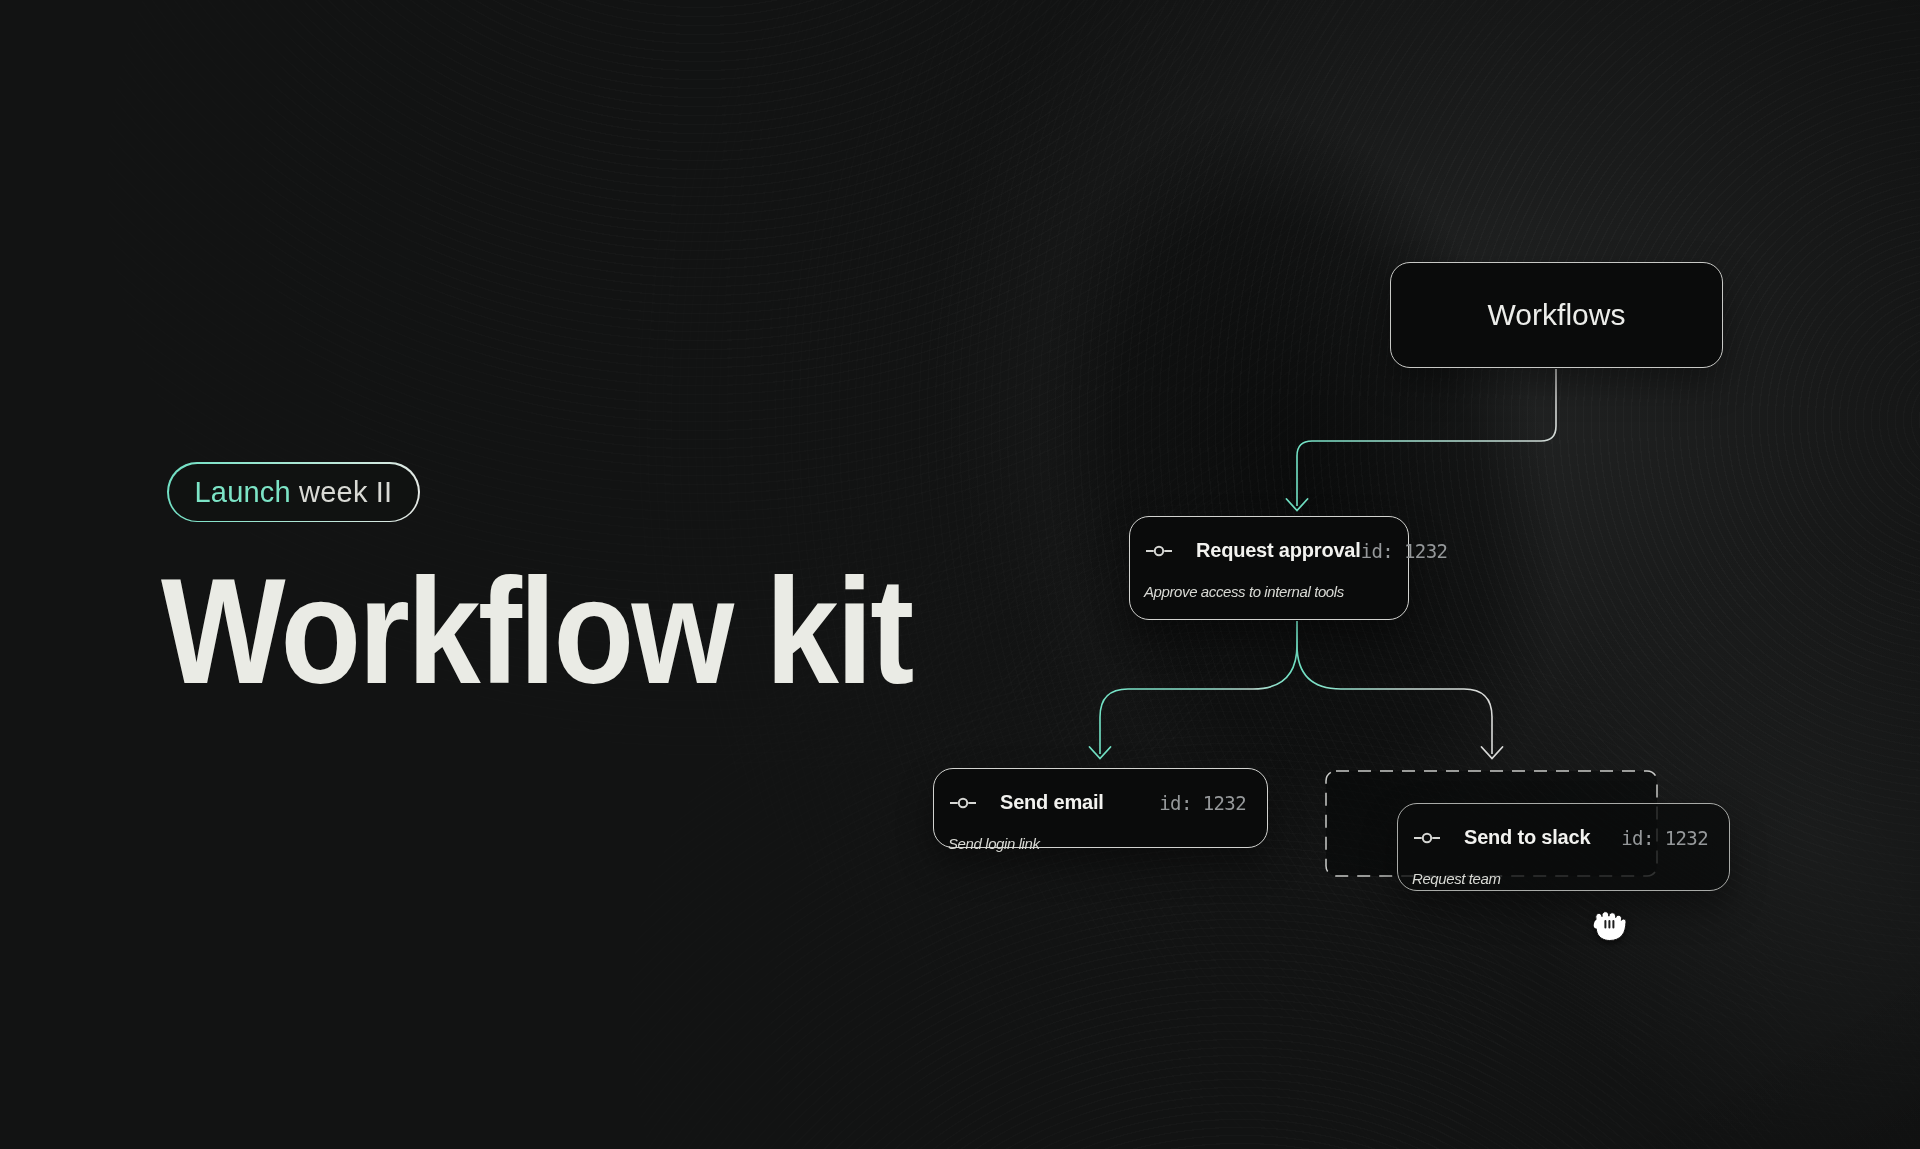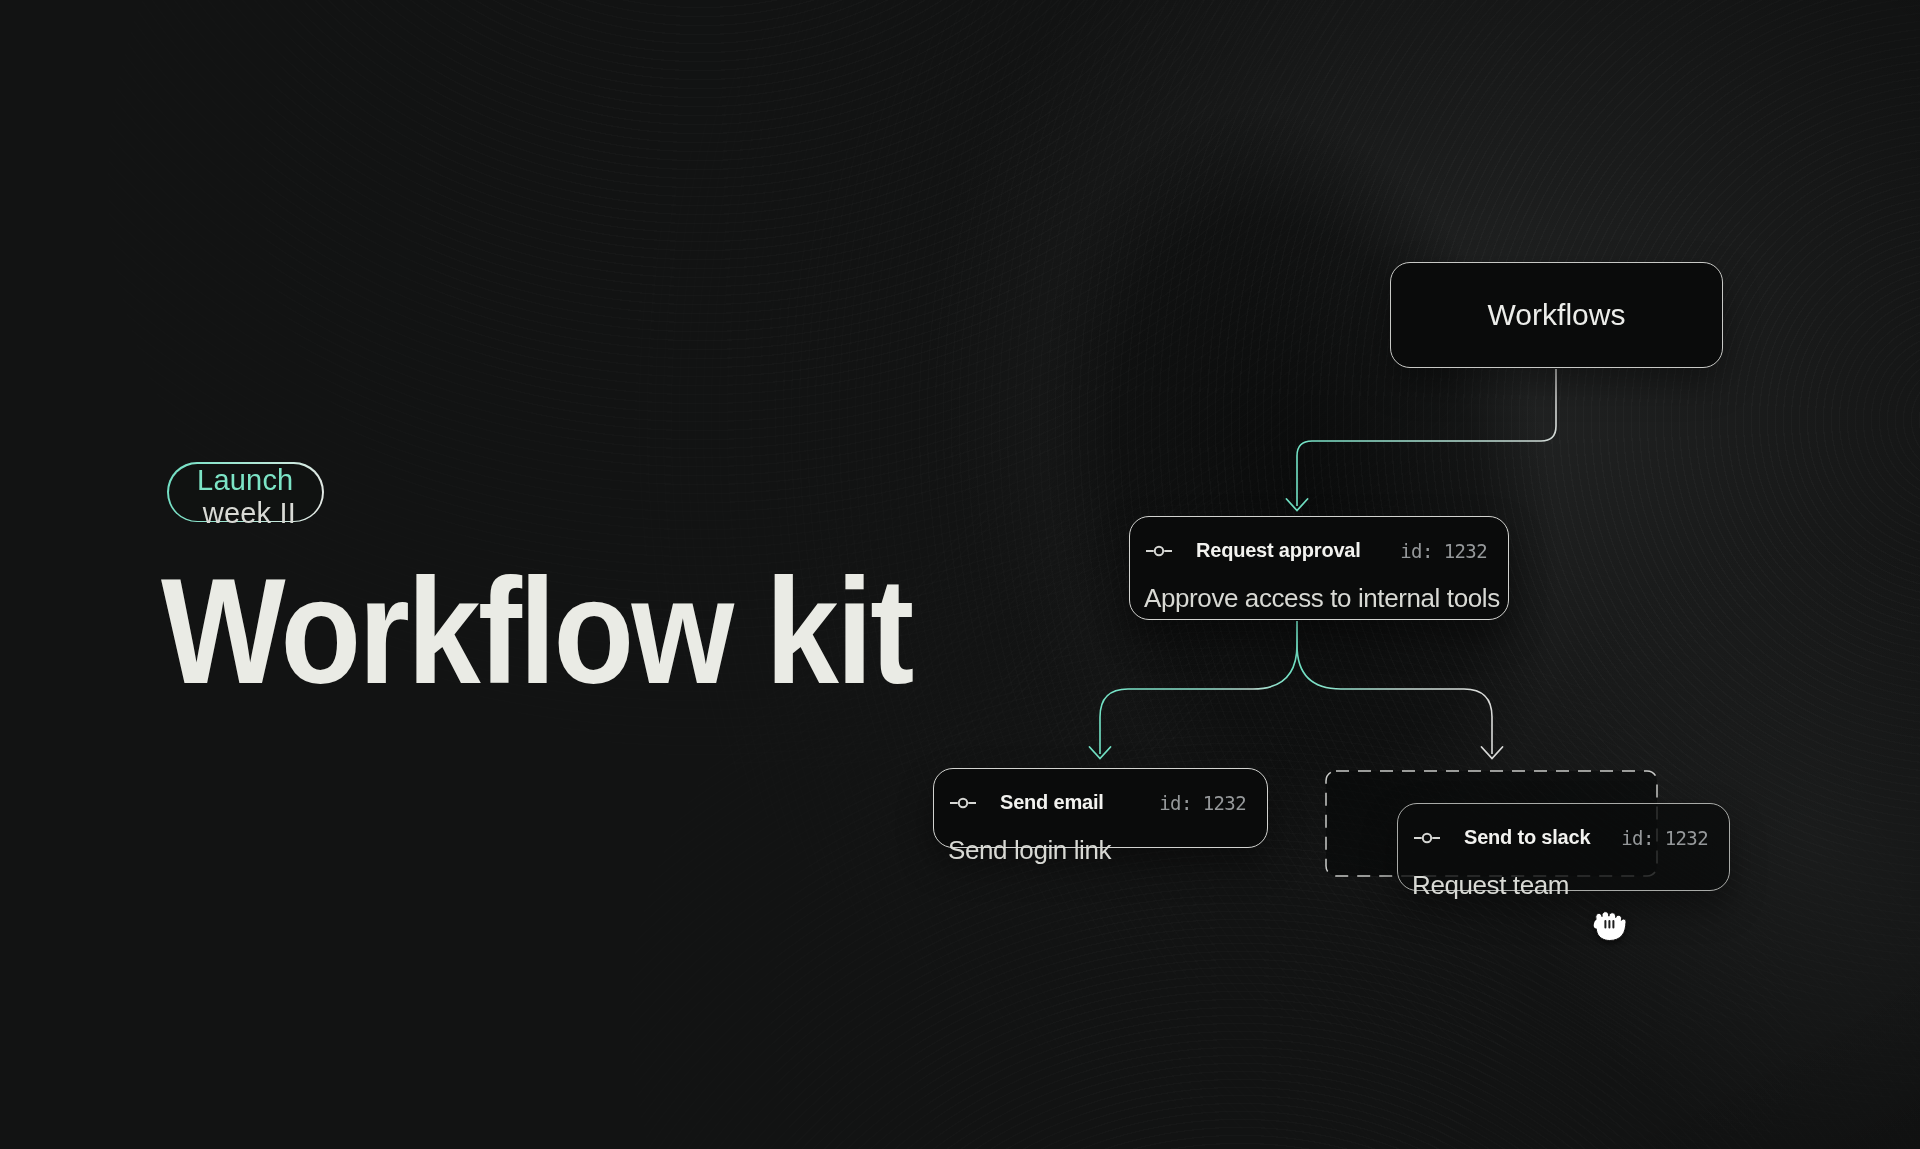--- a/index.html
+++ b/index.html
@@ -51,59 +51,59 @@
     background:radial-gradient(135% 125% at 42% 44%,rgba(0,0,0,0) 52%,rgba(0,0,0,.5) 100%);
   }
   
   .badge{
     position:absolute;left:167px;top:462px;height:60px;border-radius:30px;padding:1.5px;
     background:linear-gradient(100deg,#6FE0C4 0%,#A3E6D2 45%,#E7E9E6 100%);
   }
   .badge-inner{
     height:100%;border-radius:29px;background:#101211;
     display:flex;align-items:center;padding:0 26px;
-    font-size:29px;letter-spacing:.2px;color:#D9DAD5;white-space:pre;flex-direction:column;
+    font-size:29px;letter-spacing:.2px;color:#D9DAD5;white-space:pre;
   }
   .badge-hl{color:#7CE4C6;}
   .hero-title{
     position:absolute;left:161px;top:556px;margin:0;
     font-size:150px;font-weight:700;letter-spacing:-3px;line-height:1;
     color:#EAEBE5;white-space:nowrap;
     transform:scaleX(.88);transform-origin:left top;
   }
   
   .connectors{position:absolute;inset:0;z-index:2;}
   .node{
     position:absolute;z-index:3;background:#0A0B0B;
     border:1.5px solid #D2D3D0;border-radius:20px;
     box-shadow:0 16px 34px rgba(0,0,0,.38);
   }
   .node-root{
     left:1390px;top:262px;width:333px;height:106px;
     display:flex;align-items:center;justify-content:center;
     font-size:30px;color:#ECEDEA;border-color:#C8C9C6;
   }
-  .node-request{left:1129px;top:516px;width:380px;height:104px;}
+  .node-request{left:1129px;top:516px;width:280px;height:104px;}
   .node-email{left:933px;top:768px;width:335px;height:80px;}
   .node-slack{
     left:1397px;top:803px;width:333px;height:88px;z-index:4;
     background:rgba(10,11,11,.8);border-color:#A9ABA8;
   }
   .step-head{display:flex;align-items:center;padding:22px 21px 0 16px;}
   .step-icon{flex:0 0 auto;margin-right:24px;}
   .step-title{
     font-weight:700;font-size:20px;letter-spacing:-.2px;color:#F2F2EF;white-space:nowrap;
   }
   .step-id{
     margin-left:auto;font-family:"DejaVu Sans Mono",monospace;
     font-size:19px;letter-spacing:-.6px;color:#95989A;white-space:nowrap;
   }
   .step-desc{
-    padding:21px 6px 0 14px;font-size:26px;letter-spacing:-.4px;
-    color:#D8D9D4;white-space:nowrap;
+    padding:21px 6px 0 14px;font-size:15px;letter-spacing:-.4px;
+    color:#D8D9D4;white-space:nowrap;font-style:italic;
   }
   .cursor{
     position:absolute;left:1588px;top:898px;z-index:6;
     filter:drop-shadow(0 2px 3px rgba(0,0,0,.6));
   }
 </style>
 </head>
 <body>
 
 <div class="stage">

